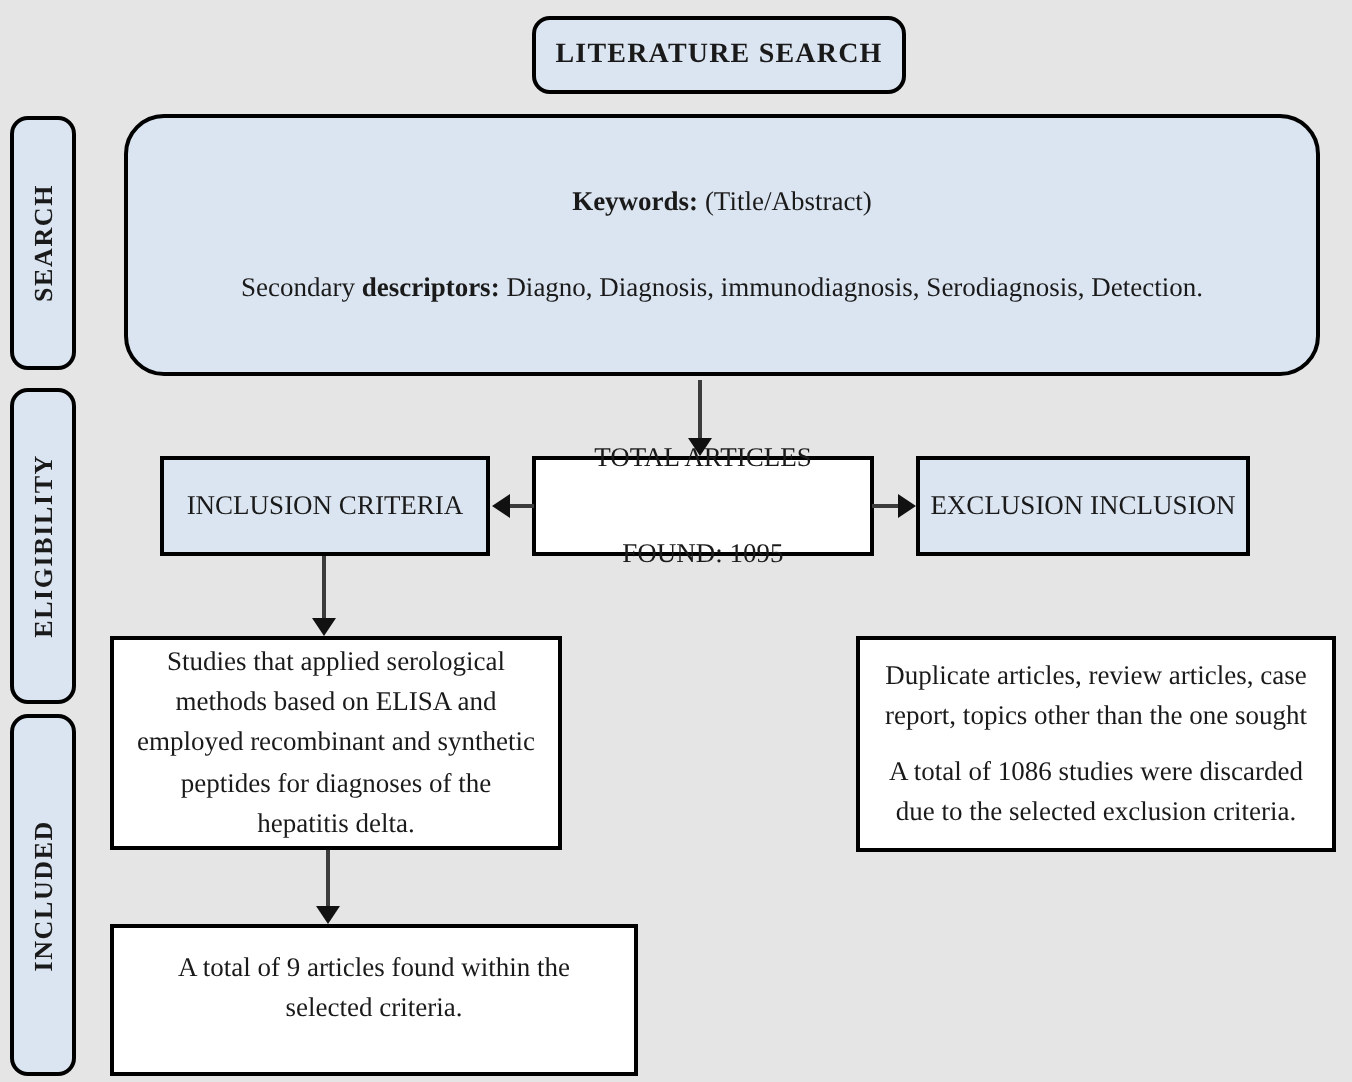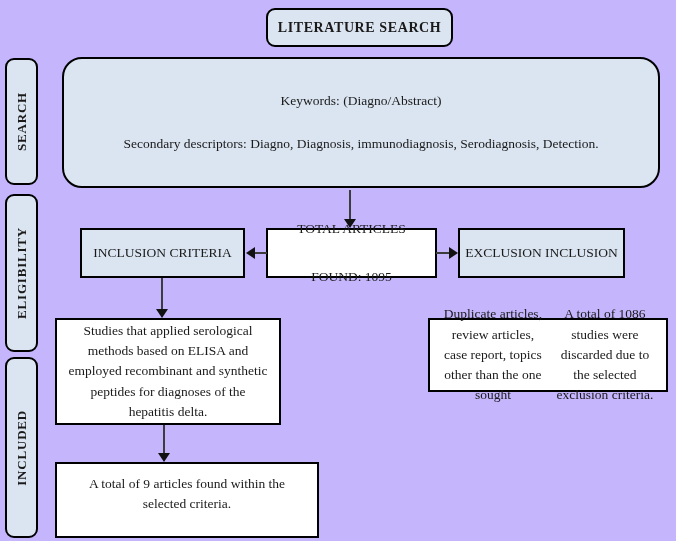--- a/index.html
+++ b/index.html
@@ -5,21 +5,21 @@
   * { margin: 0; padding: 0; box-sizing: border-box; }
   html, body { background: #ffffff; }
   body {
     font-family: "Liberation Serif", "DejaVu Serif", serif;
     color: #1a1a1a;
   }
   #canvas {
     position: relative;
     width: 676px;
     height: 541px;
-    background: #c4b5fd;
+    background: #e5e5e5;
     overflow: hidden;
   }
   .box {
     position: absolute;
     border: 2px solid #000000;
     display: flex;
     align-items: center;
     justify-content: center;
     text-align: center;
   }
@@ -50,38 +50,38 @@
   
   #search-panel {
     left: 62px; top: 57px; width: 598px; height: 131px;
     border-radius: 20px;
     flex-direction: column;
     justify-content: space-evenly;
     padding: 6px 14px;
     font-size: 13.5px;
   }
   #search-panel .line { width: 100%; }
-  .b { font-weight: normal; }
+  .b { font-weight: bold; }
 
   
   .crit { top: 228px; height: 50px; font-size: 13.5px; }
   #inclusion-box { left: 80px;  width: 165px; }
   #total-box     { left: 266px; width: 171px; flex-direction: column; line-height: 1.45; gap: 28px; }
   #exclusion-box { left: 458px; width: 167px; }
 
   
   .detail {
     font-size: 13.5px;
     line-height: 1.5;
     padding: 6px 10px;
   }
   #studies-box   { left: 55px;  top: 318px; width: 226px; height: 107px; }
   #discarded-box {
-    left: 428px; top: 318px; width: 240px; height: 74px;
-    flex-direction: row; justify-content: center; gap: 8px;
+    left: 428px; top: 318px; width: 240px; height: 108px;
+    flex-direction: column; justify-content: center; gap: 8px;
   }
   #result-box {
     left: 55px; top: 462px; width: 264px; height: 76px;
     align-items: flex-start; padding-top: 10px;
   }
 
   
   .stem-v { position: absolute; width: 2px; background: #3c3c3c; }
   .stem-h { position: absolute; height: 2px; background: #3c3c3c; }
   .head { position: absolute; width: 0; height: 0; }
@@ -102,21 +102,21 @@
     <span class="vtext">SEARCH</span>
   </div>
   <div class="box fill rounded stage" id="stage-eligibility">
     <span class="vtext">ELIGIBILITY</span>
   </div>
   <div class="box fill rounded stage" id="stage-included">
     <span class="vtext">INCLUDED</span>
   </div>
 
   <div class="box fill" id="search-panel">
-    <div class="line"><span></span><span class="b">Keywords:</span><span> (Diagno/Abstract)</span></div>
+    <div class="line"><span></span><span class="b">Keywords:</span><span> (Title/Abstract)</span></div>
     <div class="line"><span>Secondary </span><span class="b">descriptors:</span><span> Diagno, Diagnosis, immunodiagnosis, Serodiagnosis, Detection.</span></div>
   </div>
 
   <div class="stem-v" style="left:349px; top:190px; height:29px;"></div>
   <div class="head head-down" style="left:344px; top:219px;"></div>
 
   <div class="box fill crit" id="inclusion-box">
     <span>INCLUSION CRITERIA</span>
   </div>
   <div class="box white crit" id="total-box">

